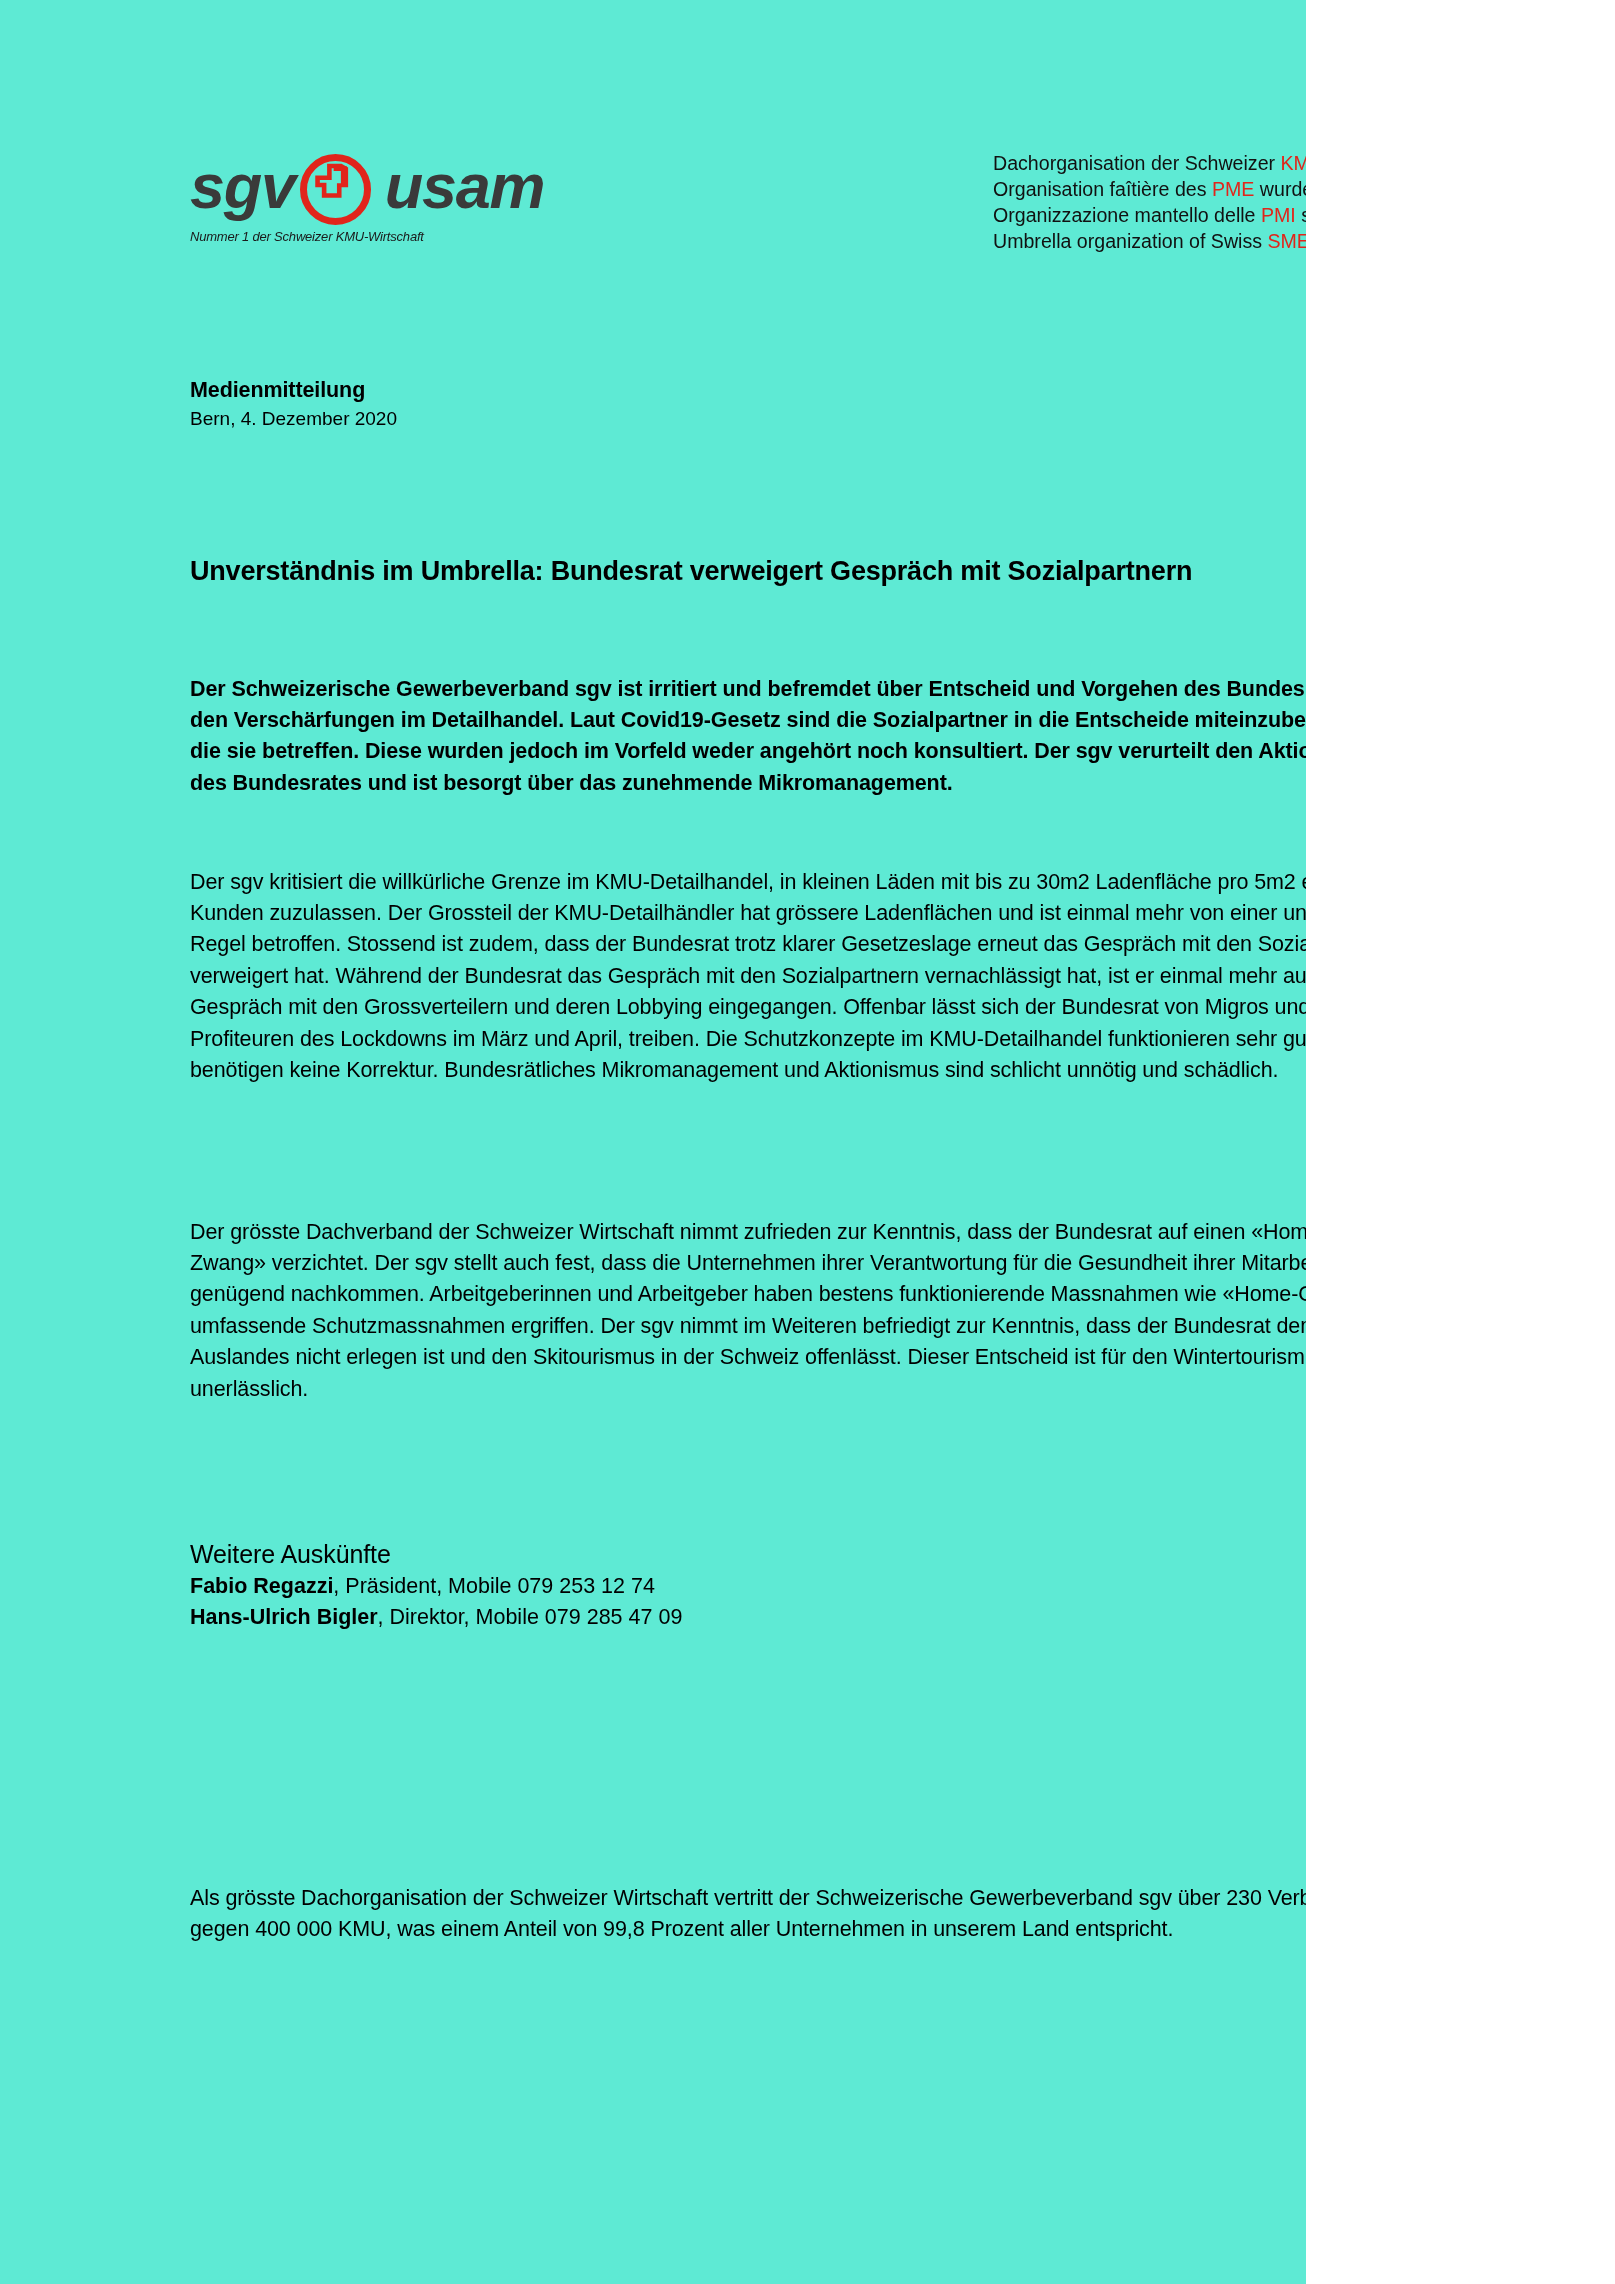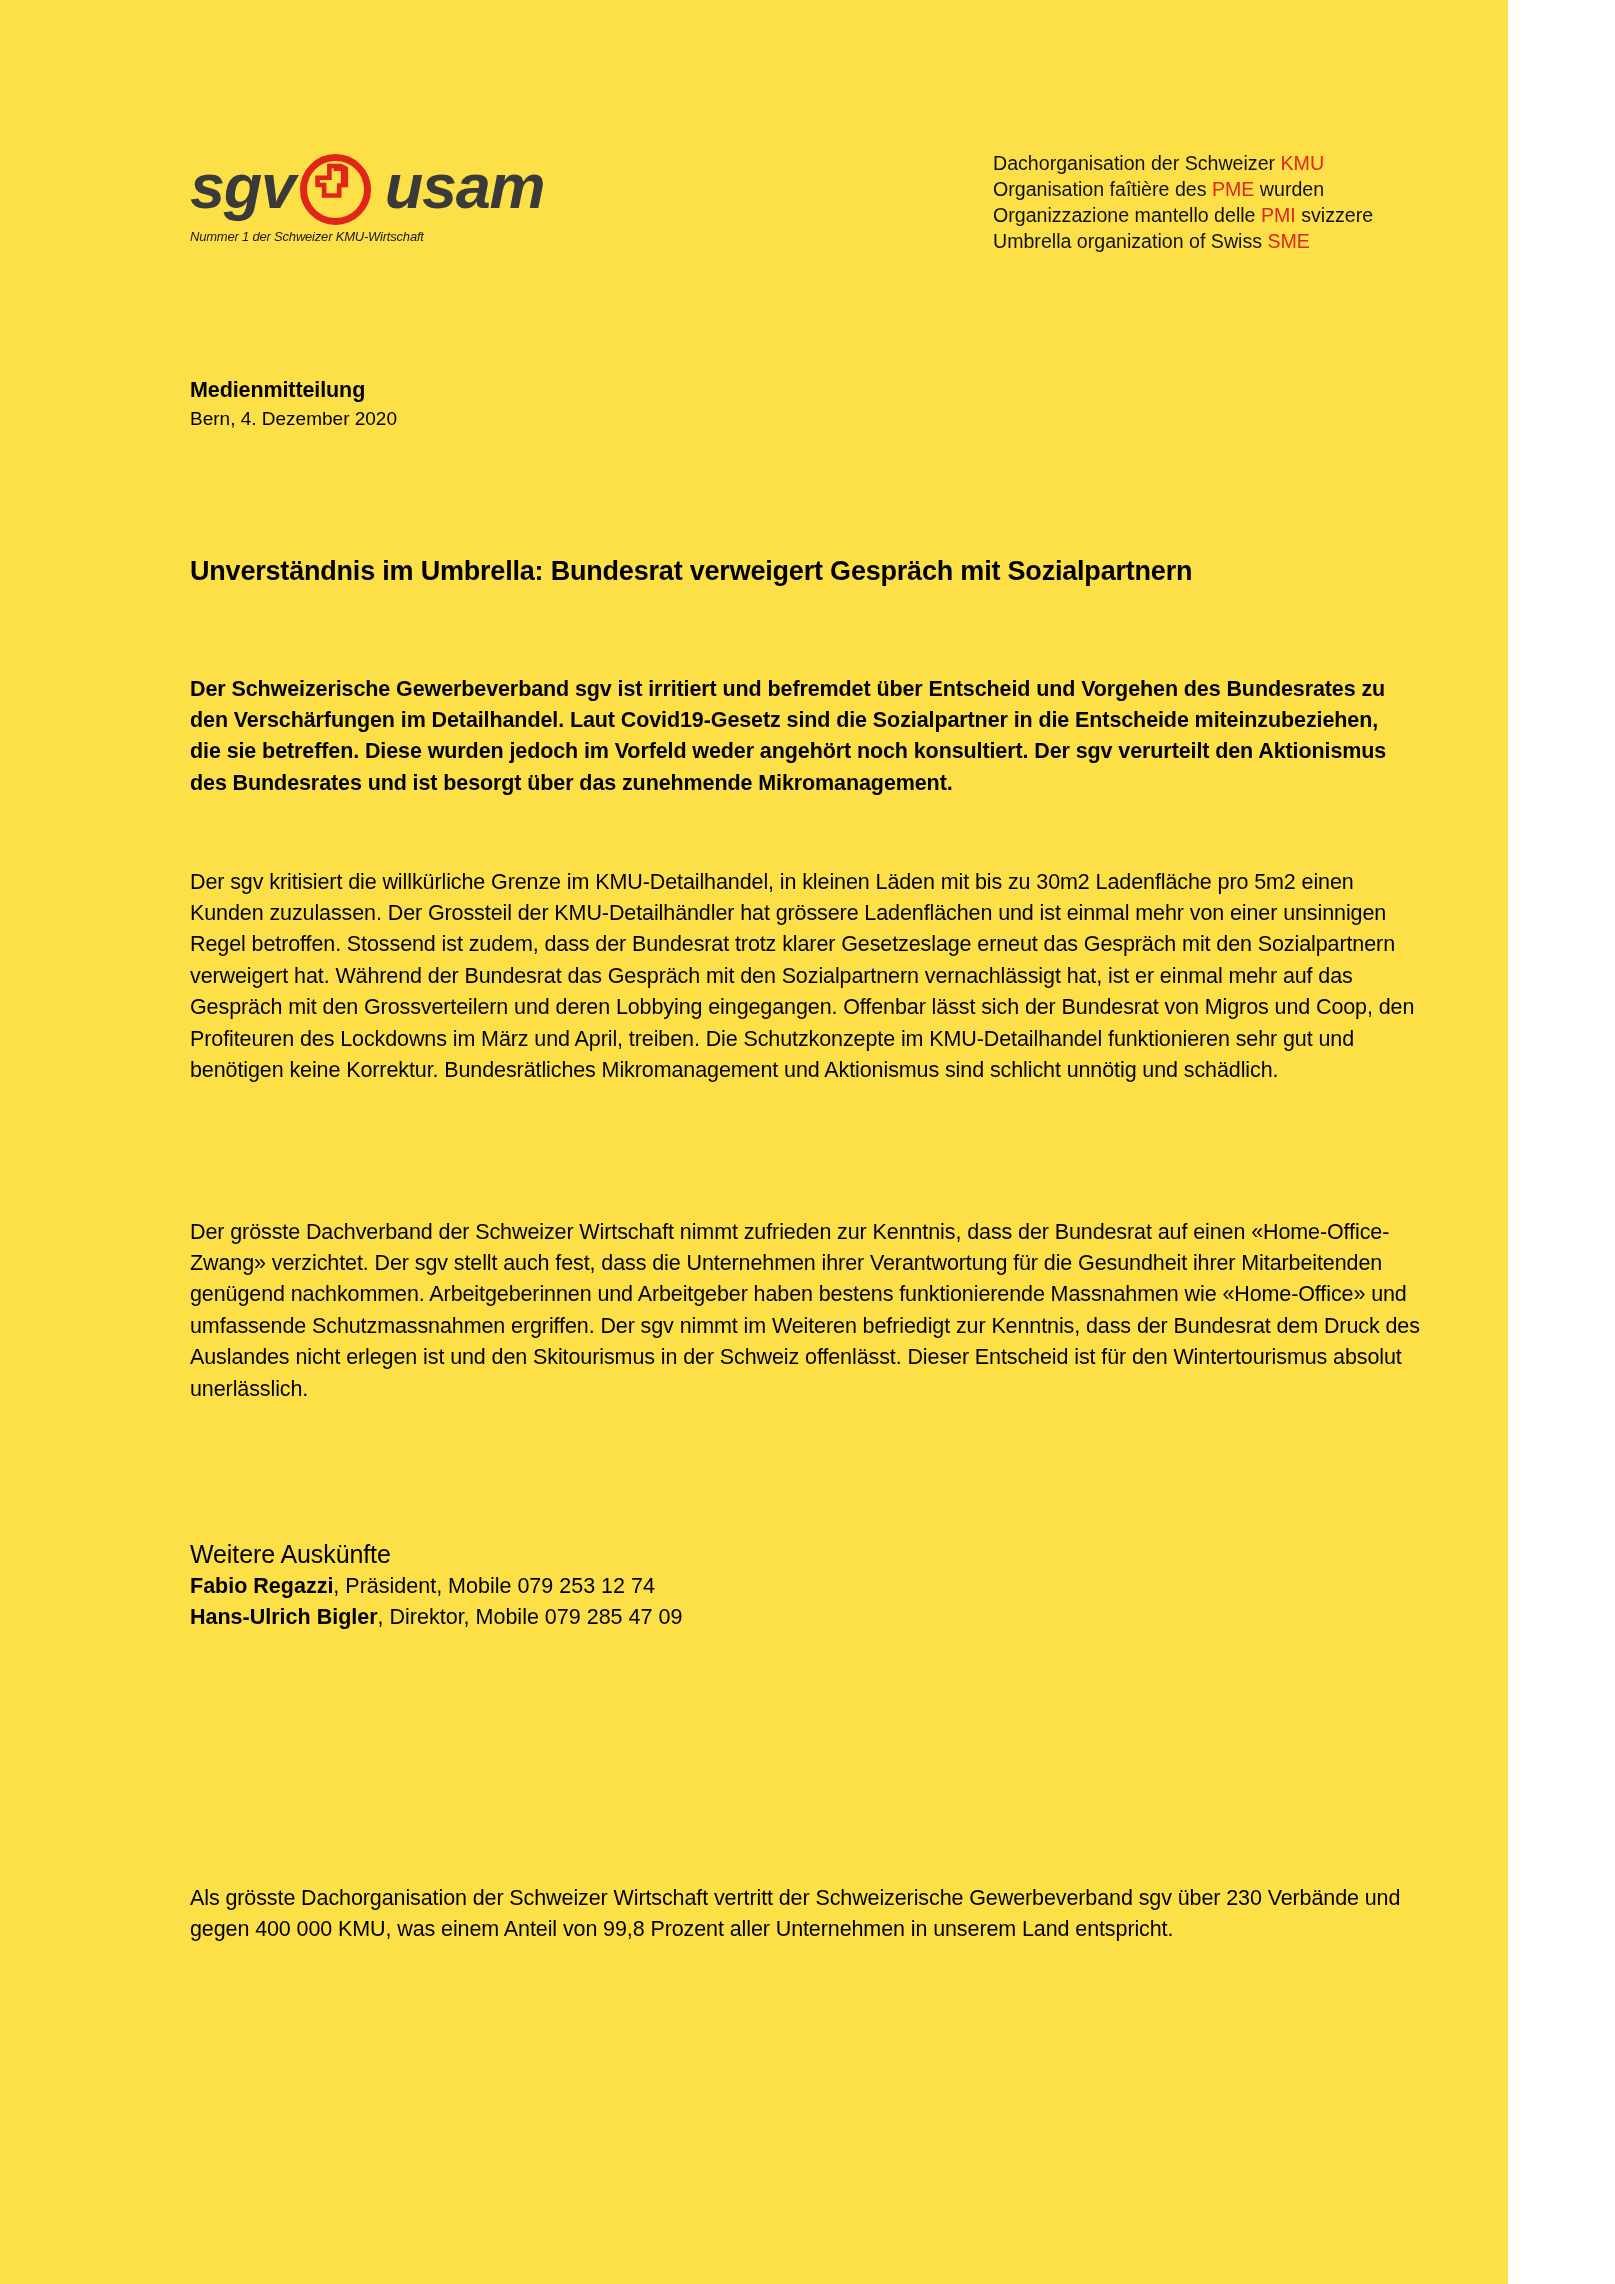--- a/index.html
+++ b/index.html
@@ -7,23 +7,23 @@
     margin: 0;
     padding: 0;
     background: #ffffff;
   }
   body {
     font-family: "Liberation Sans", sans-serif;
     color: #000000;
   }
   .page {
     position: relative;
-    width: 1508px;
+    width: 1306px;
     height: 2284px;
-    background: #fde047;
+    background: #5eead4;
     overflow: hidden;
     box-sizing: border-box;
   }
 
   
   .header {
     position: absolute;
     left: 0;
     top: 0;
     width: 100%;

